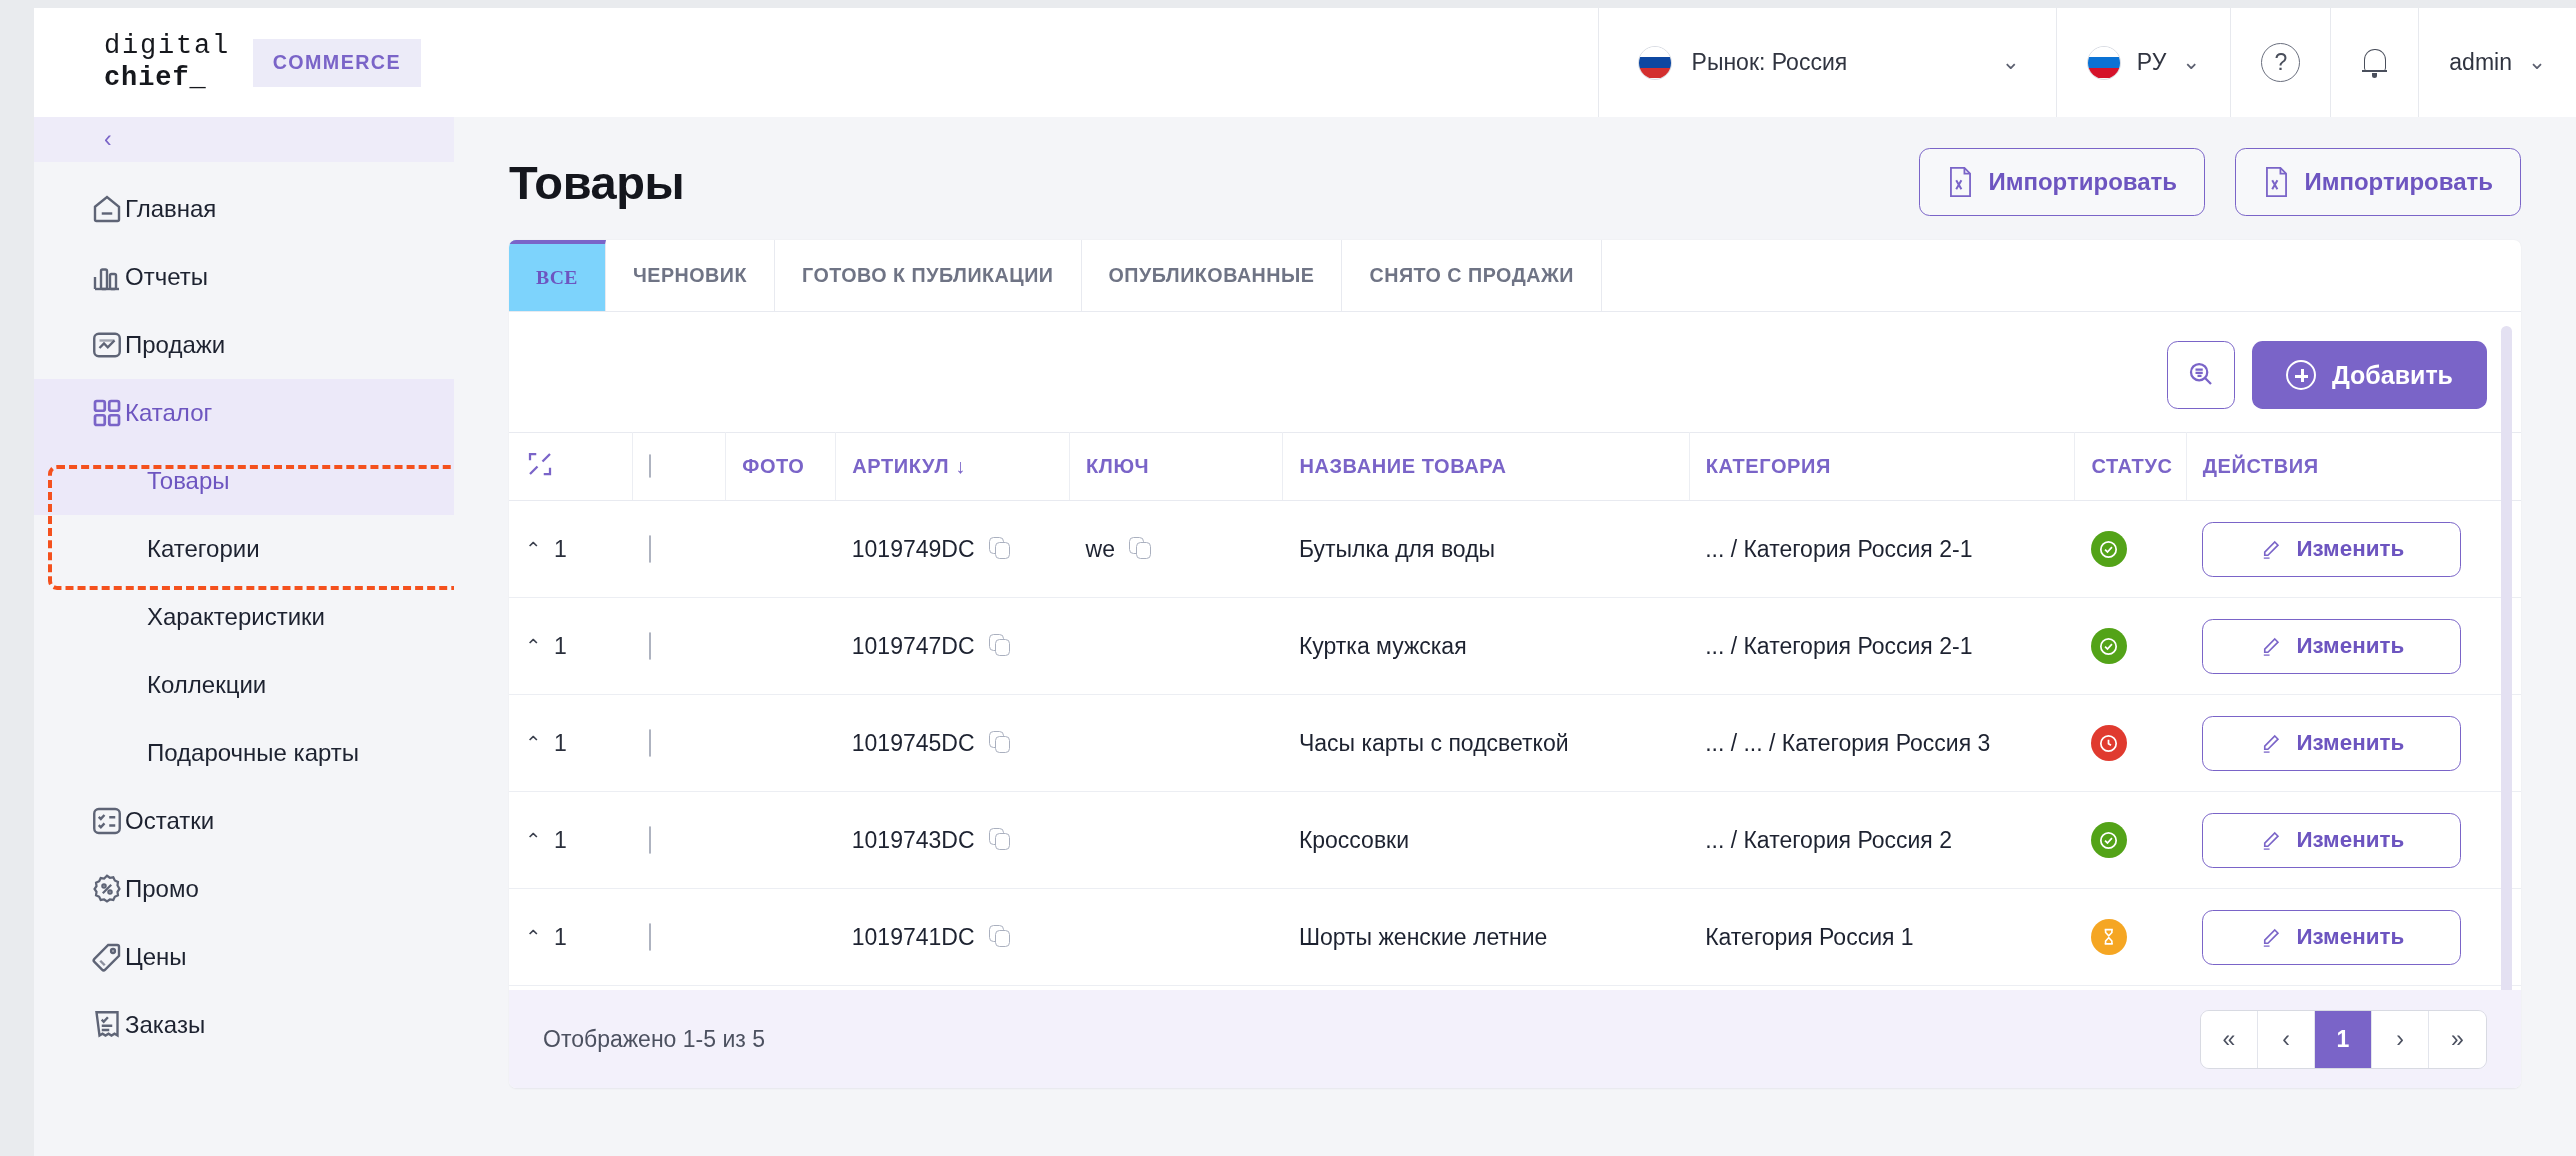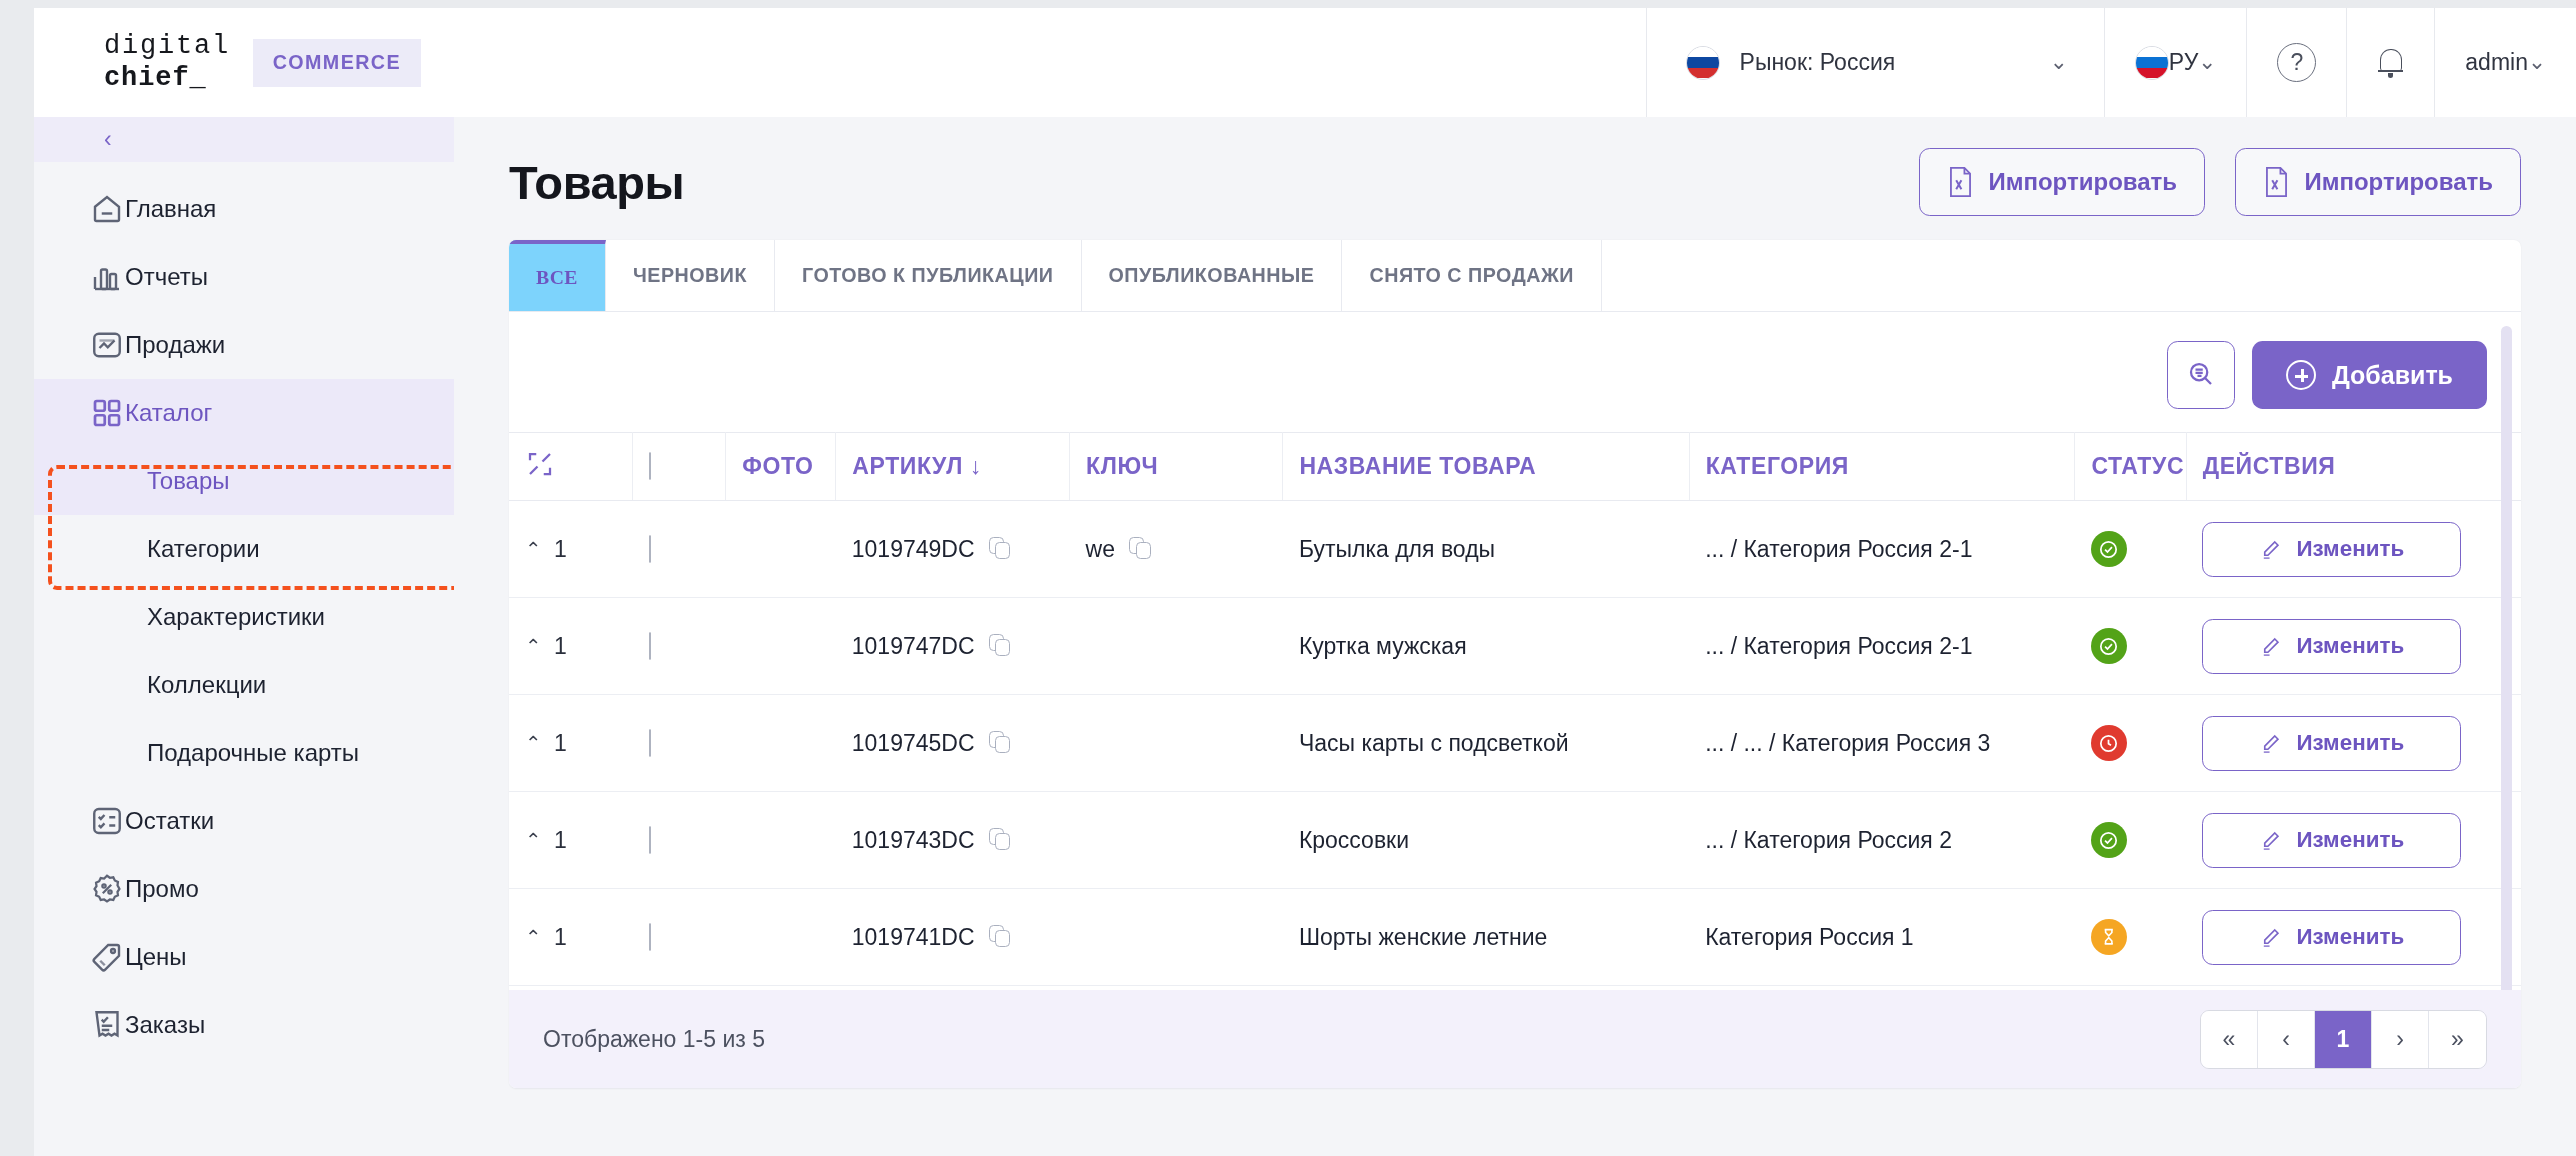--- a/index.html
+++ b/index.html
@@ -24,21 +24,21 @@
     font-size: 27px; line-height: 1.18; color: #16181d; letter-spacing: 1.8px;
   }
   .logo .l1 { display:block; font-weight: 400; }
   .logo .l2 { display:block; font-weight: 700; letter-spacing: 0.9px; }
   .badge-commerce {
     background: #ecebf8; color: #7a64c8; font-weight: 700;
     font-size: 19.7px; letter-spacing: 1.4px; padding: 12.5px 19.7px;
   }
   .topbar-right { margin-left: auto; display: flex; align-items: flex-end; height: 109px; }
   .tb-cell {
-    height: 109px; display: flex; align-items: center; 
+    height: 109px; display: flex; align-items: center; gap: 16px;
     padding: 10px 30px; border-left: 0.9px solid #e7e9ee; color: #303440; font-size: 23px;
   }
   .tb-cell.first { border-left: 0.9px solid #e7e9ee; }
   .tb-cell.market { padding: 0 36px 0 39px; gap: 19.7px; min-width: 458px; justify-content: flex-start; }
   .tb-cell.market .chev { margin-left: auto; }
   .flag {
     width: 34px; height: 34px; border-radius: 50%; overflow: hidden;
     display: inline-block; flex: 0 0 auto; border: 0.9px solid #dadde4;
   }
   .flag i { display:block; height: 33.333%; }
@@ -127,21 +127,21 @@
     border-radius: 10.7px; height: 68px; padding: 0 34px; font-size: 25px; font-weight:700;
   }
   .plus-c { width: 30px; height: 30px; border:2.2px solid #fff; border-radius:50%; position:relative; flex:0 0 30px;}
   .plus-c:before, .plus-c:after { content:""; position:absolute; background:#fff; }
   .plus-c:before { left:7.2px; top:13px; width:12.5px; height:2.7px; }
   .plus-c:after { left:13px; top:7.2px; width:2.7px; height:12.5px; }
 
   
   table.grid { width: 100%; border-collapse: collapse; table-layout: fixed; }
   table.grid th {
-    font-size: 23px; font-weight: 700; letter-spacing: 0.6px; color: #7a64c8;
+    font-size: 20px; font-weight: 700; letter-spacing: 0.6px; color: #7a64c8;
     text-align: left; height: 68px; padding: 4px 16px; vertical-align: middle;
     border-top: 0.9px solid #e8eaf0; border-bottom: 0.9px solid #e8eaf0;
     border-right: 0.9px solid #eceef3; background: #fff;
   }
   table.grid td {
     font-size: 23px; color: #1d2230; height: 97px; padding: 9px 16px;
     border-bottom: 0.9px solid #eceef3; vertical-align: middle; background:#fff;
   }
   .c-exp { width: 54px; } .c-num { width: 55px; } .c-chk { width: 82px; }
   .c-photo { width: 97px; } .c-art { width: 206px; } .c-key { width: 188px; }

